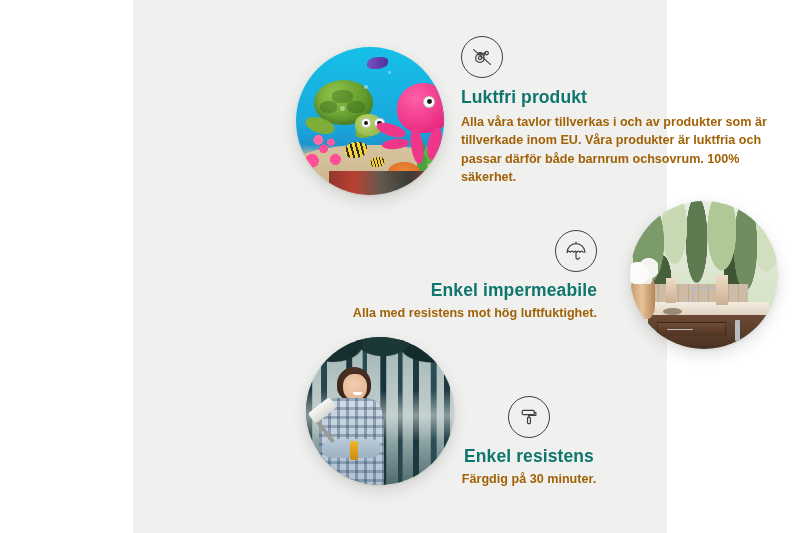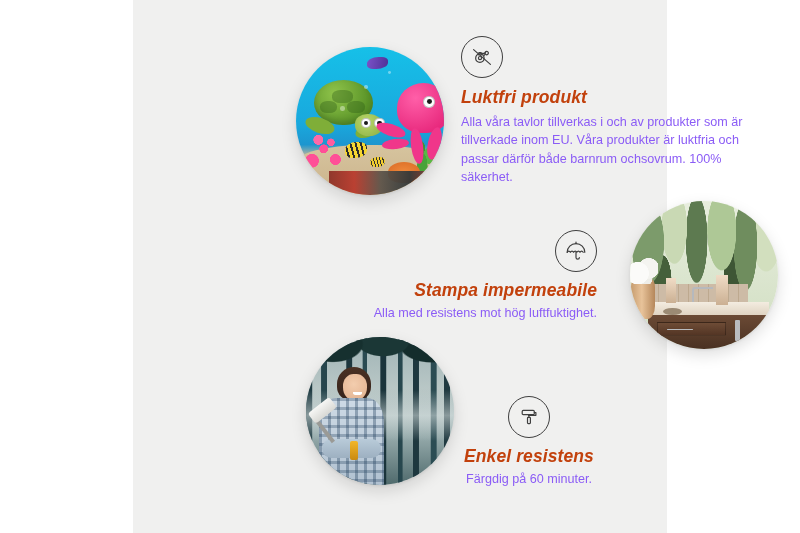--- a/index.html
+++ b/index.html
@@ -250,25 +250,25 @@
 
   
   .iconwrap{
     width:42px; height:42px; border-radius:50%;
     border:1.3px solid #3f3f3f;
     display:flex; align-items:center; justify-content:center;
   }
   .iconwrap svg { display:block; }
 
   .title{
-    font-size:17.5px; font-weight:bold; color:#c2410c;
-    letter-spacing:.1px; line-height:1.2;font-style:italic;
+    font-size:17.5px; font-weight:bold; color:#0f766e;
+    letter-spacing:.1px; line-height:1.2;
   }
   .desc{
-    font-size:12.6px; color:#8b5cf6; line-height:1.46;
+    font-size:12.6px; color:#a16207; line-height:1.46;font-weight:bold;
   }
 
   
   #block1 { left:328px; top:36px; width:308px; }
   #block1 .title { margin-top:9px; }
   #block1 .desc  { margin-top:5px; }
 
   
   #block2 { left:216px; top:230px; width:248px; text-align:right; }
   #block2 .iconwrap { margin-left:auto; }
@@ -358,21 +358,21 @@
 
     <div class="feature" id="block2">
       <div class="iconwrap">
         <svg width="26" height="26" viewBox="0 0 26 26" fill="none" stroke="#3f3f3f" stroke-width="1.2" stroke-linecap="round" stroke-linejoin="round">
           <path d="M4.2 14.3c0-4.8 3.9-8.7 8.8-8.7s8.8 3.9 8.8 8.7"></path>
           <path d="M4.2 14.3c.9-1.6 2.3-1.6 3.2 0 .9-1.6 2.3-1.6 3.2 0 .9-1.6 2.3-1.6 3.2 0 .9-1.6 2.3-1.6 3.2 0 .9-1.6 2.3-1.6 3.2 0"></path>
           <path d="M13 5.6V4"></path>
           <path d="M13 14.3v5.2a1.7 1.7 0 0 0 3.4 0"></path>
         </svg>
       </div>
-      <div class="title">Stampa impermeabile</div>
+      <div class="title">Enkel impermeabile</div>
       <div class="desc">Alla med resistens mot hög luftfuktighet.</div>
     </div>
 
     <div class="photo" id="photo3">
       <div class="inner">
         <div class="forest"></div>
         <div class="canopy"></div>
         <div class="mist"></div>
         <div class="hair"></div>
         <div class="face"></div>
@@ -388,17 +388,17 @@
     <div class="feature" id="block3">
       <div class="iconwrap">
         <svg width="26" height="26" viewBox="0 0 26 26" fill="none" stroke="#3f3f3f" stroke-width="1.2" stroke-linecap="round" stroke-linejoin="round">
           <rect x="6.2" y="6.4" width="12.1" height="4.3" rx="1.1"></rect>
           <path d="M18.3 8.5h1.6v2.8h-7.3"></path>
           <path d="M12.9 11.3v2.1"></path>
           <rect x="11.5" y="13.4" width="2.9" height="6.2" rx=".8"></rect>
         </svg>
       </div>
       <div class="title">Enkel resistens</div>
-      <div class="desc">Färgdig på 60 minuter.</div>
+      <div class="desc">Färgdig på 30 minuter.</div>
     </div>
 
   </div>
 </div>
 
 </body></html>

